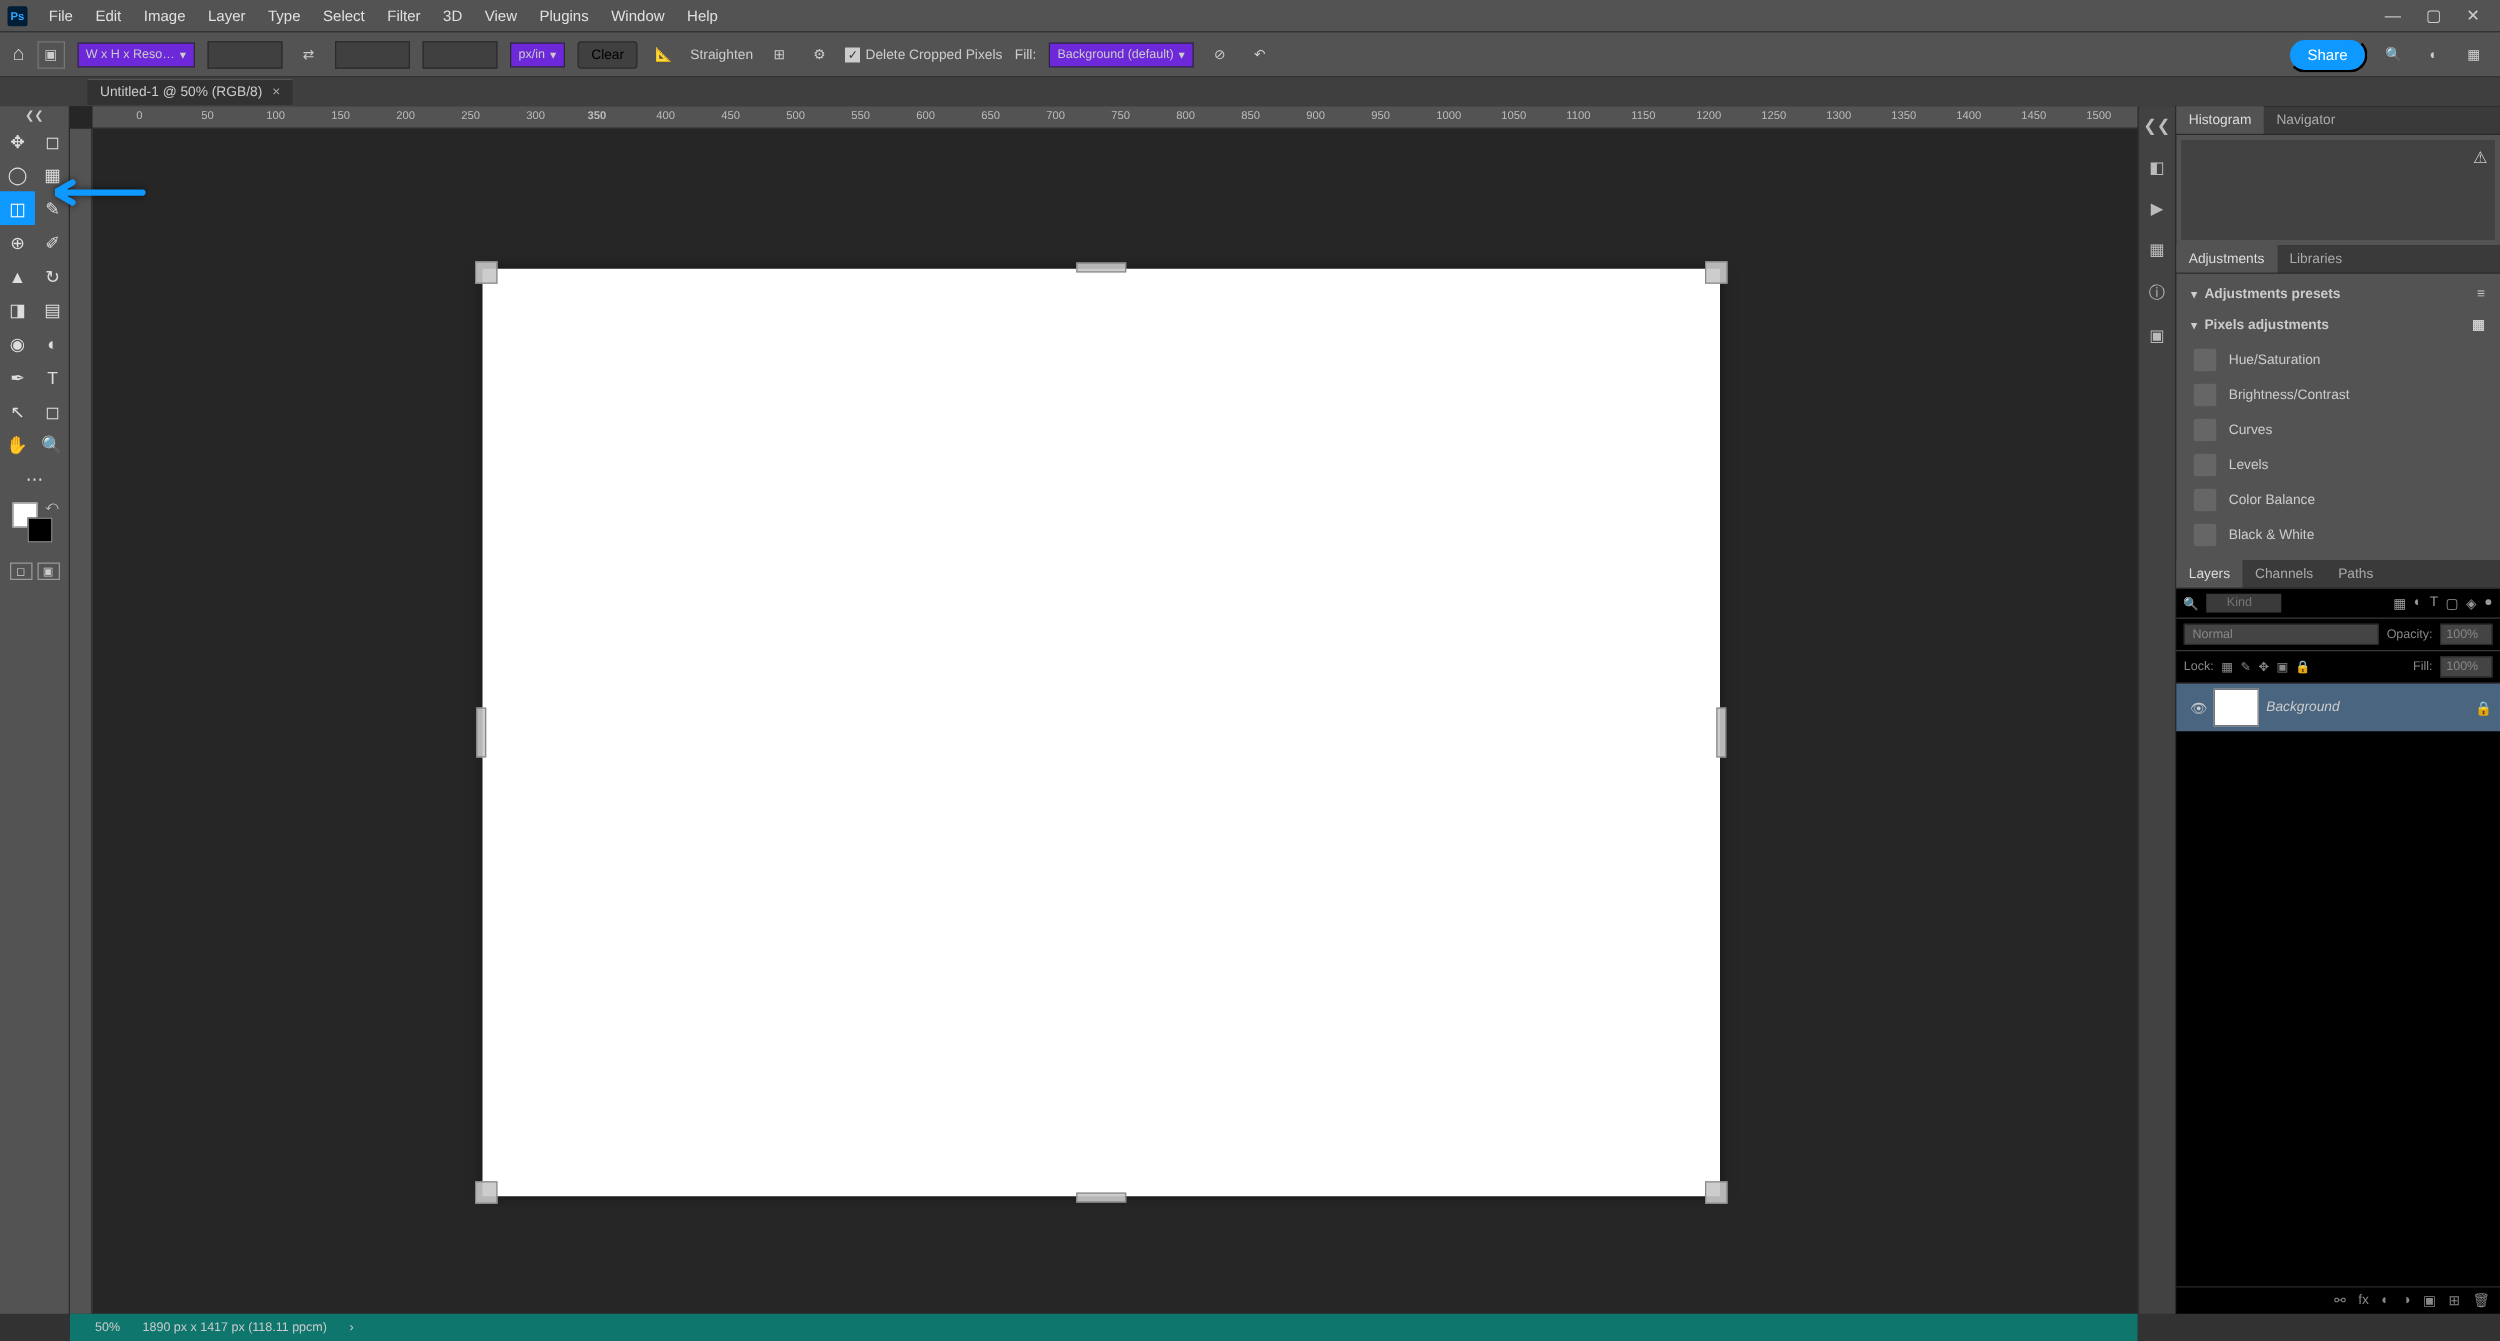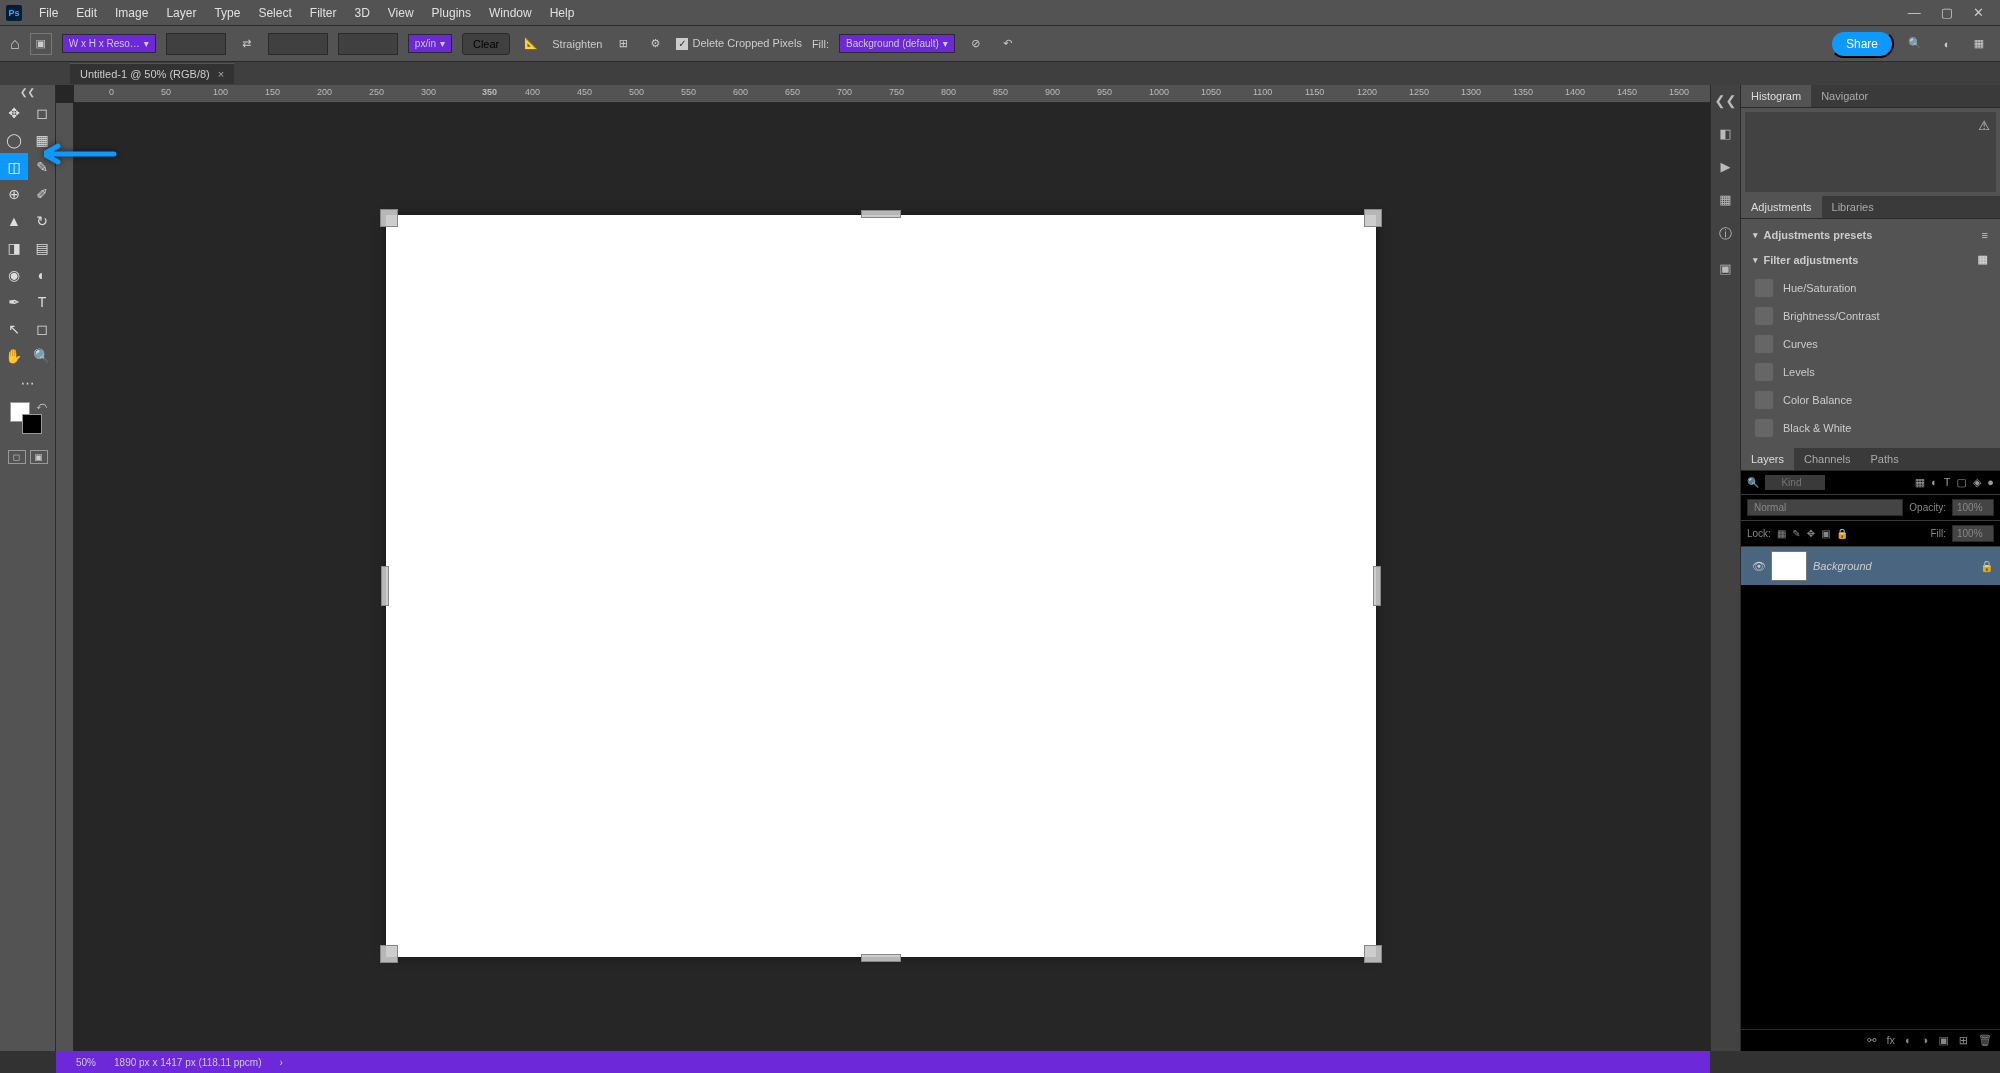--- a/index.html
+++ b/index.html
@@ -63,21 +63,21 @@
 .lay-icons span{font-size:11px}
 .lay-opts{display:flex;align-items:center;gap:6px;padding:4px 6px;font-size:10px;color:#888;border-bottom:1px solid #3a3a3a}
 .lay-dd{background:#444;border:1px solid #2a2a2a;padding:2px 6px;font-size:10px;flex:1}
 .lay-num{background:#444;border:1px solid #2a2a2a;padding:2px 4px;width:42px;font-size:10px}
 .layer-row{display:flex;align-items:center;padding:4px 6px;background:#4a6580}
 .lay-eye{width:24px;text-align:center}
 .lay-thumb{width:36px;height:30px;background:#fff;border:1px solid #777;margin-right:6px}
 .lay-name{font-style:italic;font-size:11px}
 .lay-lock{margin-left:auto;color:#aaa}
 .lay-footer{margin-top:auto;display:flex;justify-content:flex-end;gap:10px;padding:4px 8px;border-top:1px solid #2a2a2a;font-size:11px;color:#888}
-.status{position:absolute;bottom:0;left:56px;right:290px;height:22px;background:#6d28d9;display:flex;align-items:center;padding:0 20px;gap:18px;font-size:10px;color:#ccc}
+.status{position:absolute;bottom:0;left:56px;right:290px;height:22px;background:#0f766e;display:flex;align-items:center;padding:0 20px;gap:18px;font-size:10px;color:#ccc}
 .arrow{position:absolute;left:44px;top:142px;z-index:100}
 .arrow svg{filter:drop-shadow(0 0 3px rgba(0,0,0,.6))}
 </style>
 </head>
 <body>
 
 <div class="menubar">
   <div class="ps-logo">Ps</div>
   <div class="menu-item">File</div>
   <div class="menu-item">Edit</div>
@@ -177,21 +177,21 @@
 
   <div class="canvas-area">
     <div class="hruler" id="hruler">
         <span style="left: 35px;">0</span>
         <span style="left: 87px;">50</span>
         <span style="left: 139px;">100</span>
         <span style="left: 191px;">150</span>
         <span style="left: 243px;">200</span>
         <span style="left: 295px;">250</span>
         <span style="left: 347px;">300</span>
-        <span style="left: 408px; font-weight: bold;">350</span>
+        <span style="left: 396px; font-weight: bold;">350</span>
         <span style="left: 451px;">400</span>
         <span style="left: 503px;">450</span>
         <span style="left: 555px;">500</span>
         <span style="left: 607px;">550</span>
         <span style="left: 659px;">600</span>
         <span style="left: 711px;">650</span>
         <span style="left: 763px;">700</span>
         <span style="left: 815px;">750</span>
         <span style="left: 867px;">800</span>
         <span style="left: 919px;">850</span>
@@ -245,21 +245,21 @@
     <div class="panel-tabs">
       <div class="ptab active">Adjustments</div>
       <div class="ptab">Libraries</div>
     </div>
     <div class="panel-body">
       <div class="adj-sec">
           <span>Adjustments presets</span>
           <span style="margin-left:auto">≡</span>
         </div>
       <div class="adj-sec">
-          <span>Filter adjustments</span>
+          <span>Pixels adjustments</span>
           <span style="margin-left:auto">▦</span>
         </div>
       <div class="adj-list" id="adjlist">
           <div class="adj-row">
             <div class="adj-ico"></div>
             <span>Hue/Saturation</span>
           </div>
           <div class="adj-row">
             <div class="adj-ico"></div>
             <span>Brightness/Contrast</span>

